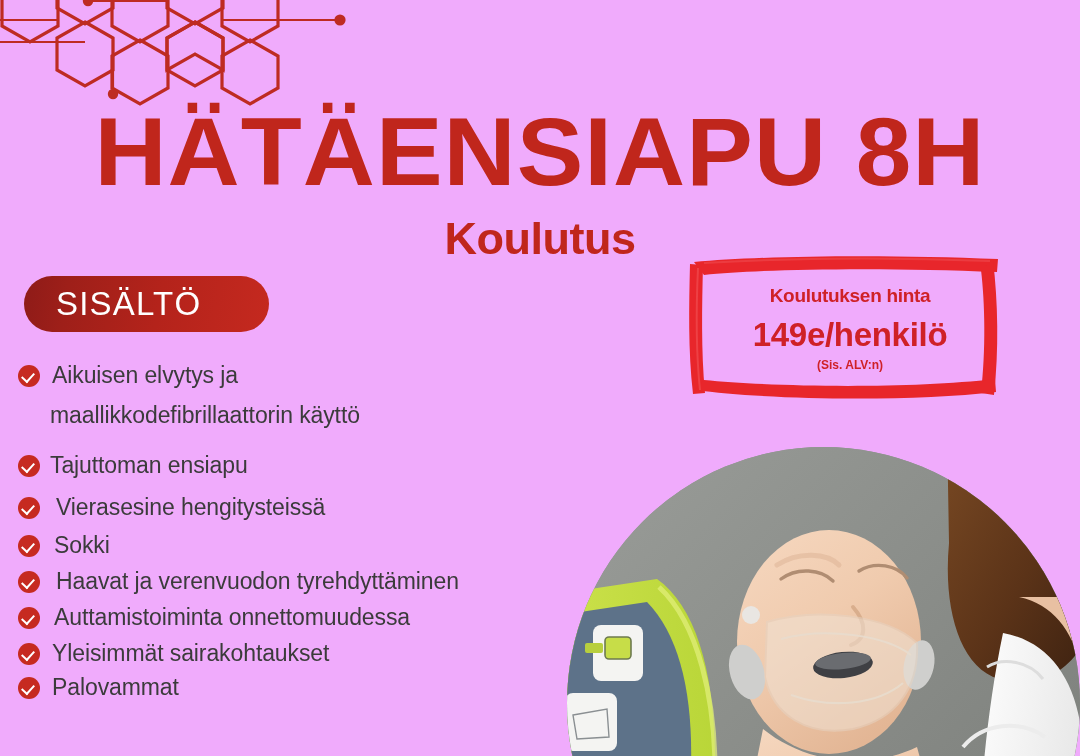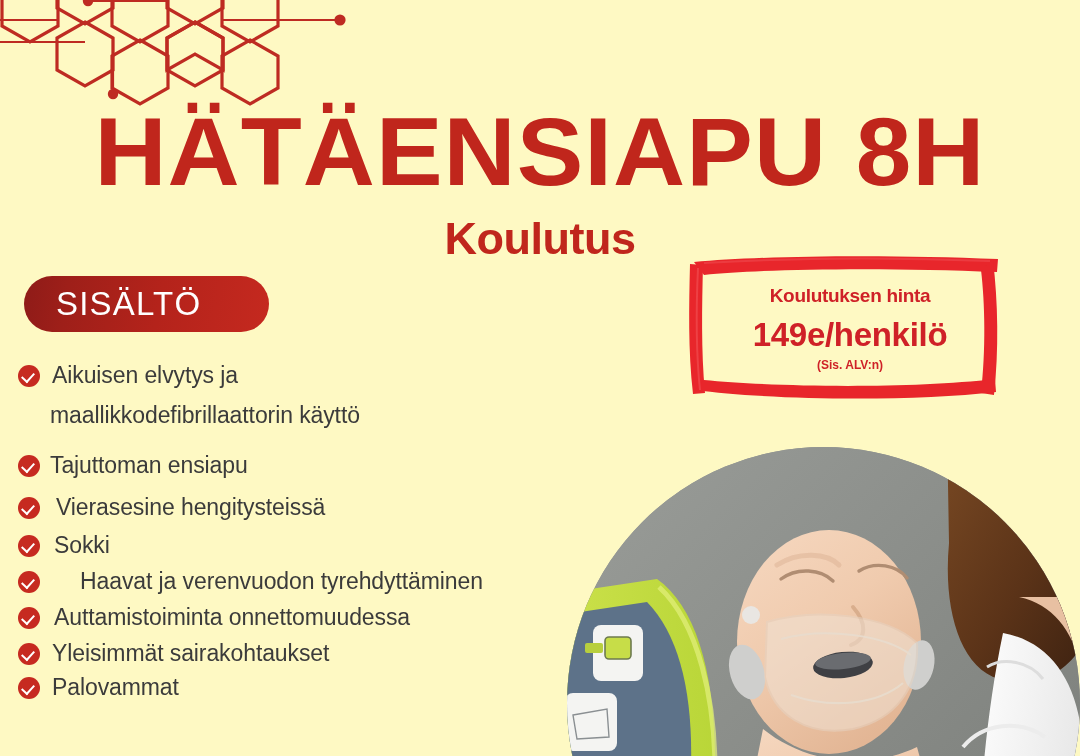--- a/index.html
+++ b/index.html
@@ -5,21 +5,21 @@
 <style>
   * { margin:0; padding:0; box-sizing:border-box; }
   html,body{
     width:1080px; height:756px; overflow:hidden;
     background:#ffffff;
     font-family:"Liberation Sans", sans-serif;
   }
   #poster{
     position:relative;
     width:1080px; height:756px;
-    background:#fef9c3;
+    background:#f0abfc;
     overflow:hidden;
   }
 
   
   #hex-pattern{
     position:absolute; left:0; top:-2px;
     width:360px; height:110px;
     pointer-events:none;
   }
 
@@ -104,21 +104,21 @@
   #li-0{ margin-bottom:10px; }
   #li-0 .list-text{ padding-left:12px; }
   #li-1{ margin-bottom:20px; }
   #li-1 .list-text{ padding-left:10px; }
   #li-2{ margin-bottom:12px; }
   #li-2 .list-text{ padding-left:10px; }
   #li-3{ margin-bottom:8px; }
   #li-3 .list-text{ padding-left:16px; }
   #li-4{ margin-bottom:6px; }
   #li-4 .list-text{ padding-left:14px; }
-  #li-5{ margin-bottom:6px;gap:24px; }
+  #li-5{ margin-bottom:6px; }
   #li-5 .list-text{ padding-left:16px; }
   #li-6{ margin-bottom:6px; }
   #li-6 .list-text{ padding-left:14px; }
   #li-7 .list-text{ padding-left:12px; }
 
   
   #price-box{
     position:absolute; left:680px; top:250px;
     width:340px; height:155px;
   }

